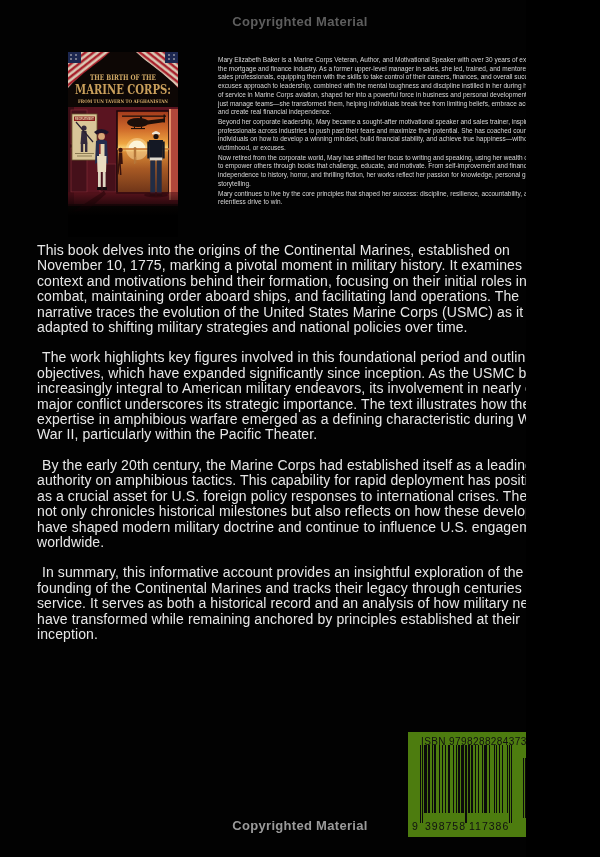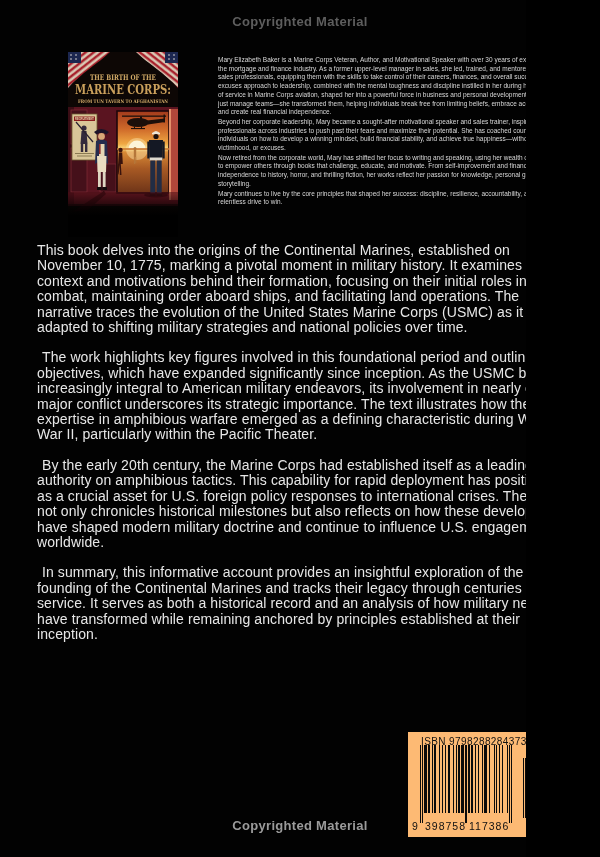--- a/index.html
+++ b/index.html
@@ -17,21 +17,21 @@
   .bio{position:absolute;left:218px;top:56px;width:350px;color:#d9d9d9;
        font-size:6.5px;line-height:8.7px;}
   .bio p{margin:0 0 1px 0;}
 
   .description{position:absolute;left:37px;top:243px;width:540px;color:#e7e7e7;
                font-size:14px;line-height:15.4px;letter-spacing:.1px;}
   .description p{margin:0 0 15px 0;}
   .description p:not(:first-child){text-indent:5px;}
 
   .barcode-box{position:absolute;left:408px;top:732px;width:170px;height:105px;
-               background:#fdba74;color:#000;}
+               background:#4d7c0f;color:#000;}
   .isbn-label{position:absolute;top:4px;left:13px;font-size:10px;letter-spacing:.4px;color:#111;}
   .ean13{position:absolute;left:12px;top:13px;width:92px;height:78px;shape-rendering:crispEdges;}
   .ean5{position:absolute;left:114px;top:26px;width:46px;height:60px;shape-rendering:crispEdges;}
   .barcode-box svg rect{fill:#0b0b0b;}
   .supp-label{position:absolute;left:114px;top:14px;width:46px;text-align:center;
               font-size:12px;letter-spacing:.5px;color:#111;}
   .bc-digits{position:absolute;top:88px;left:0;width:170px;height:12px;
              font-size:10.5px;letter-spacing:1px;color:#111;}
   .bc-digits span{position:absolute;top:0;text-align:center;}
   .bc-digits .d0{left:3px;width:9px;}

